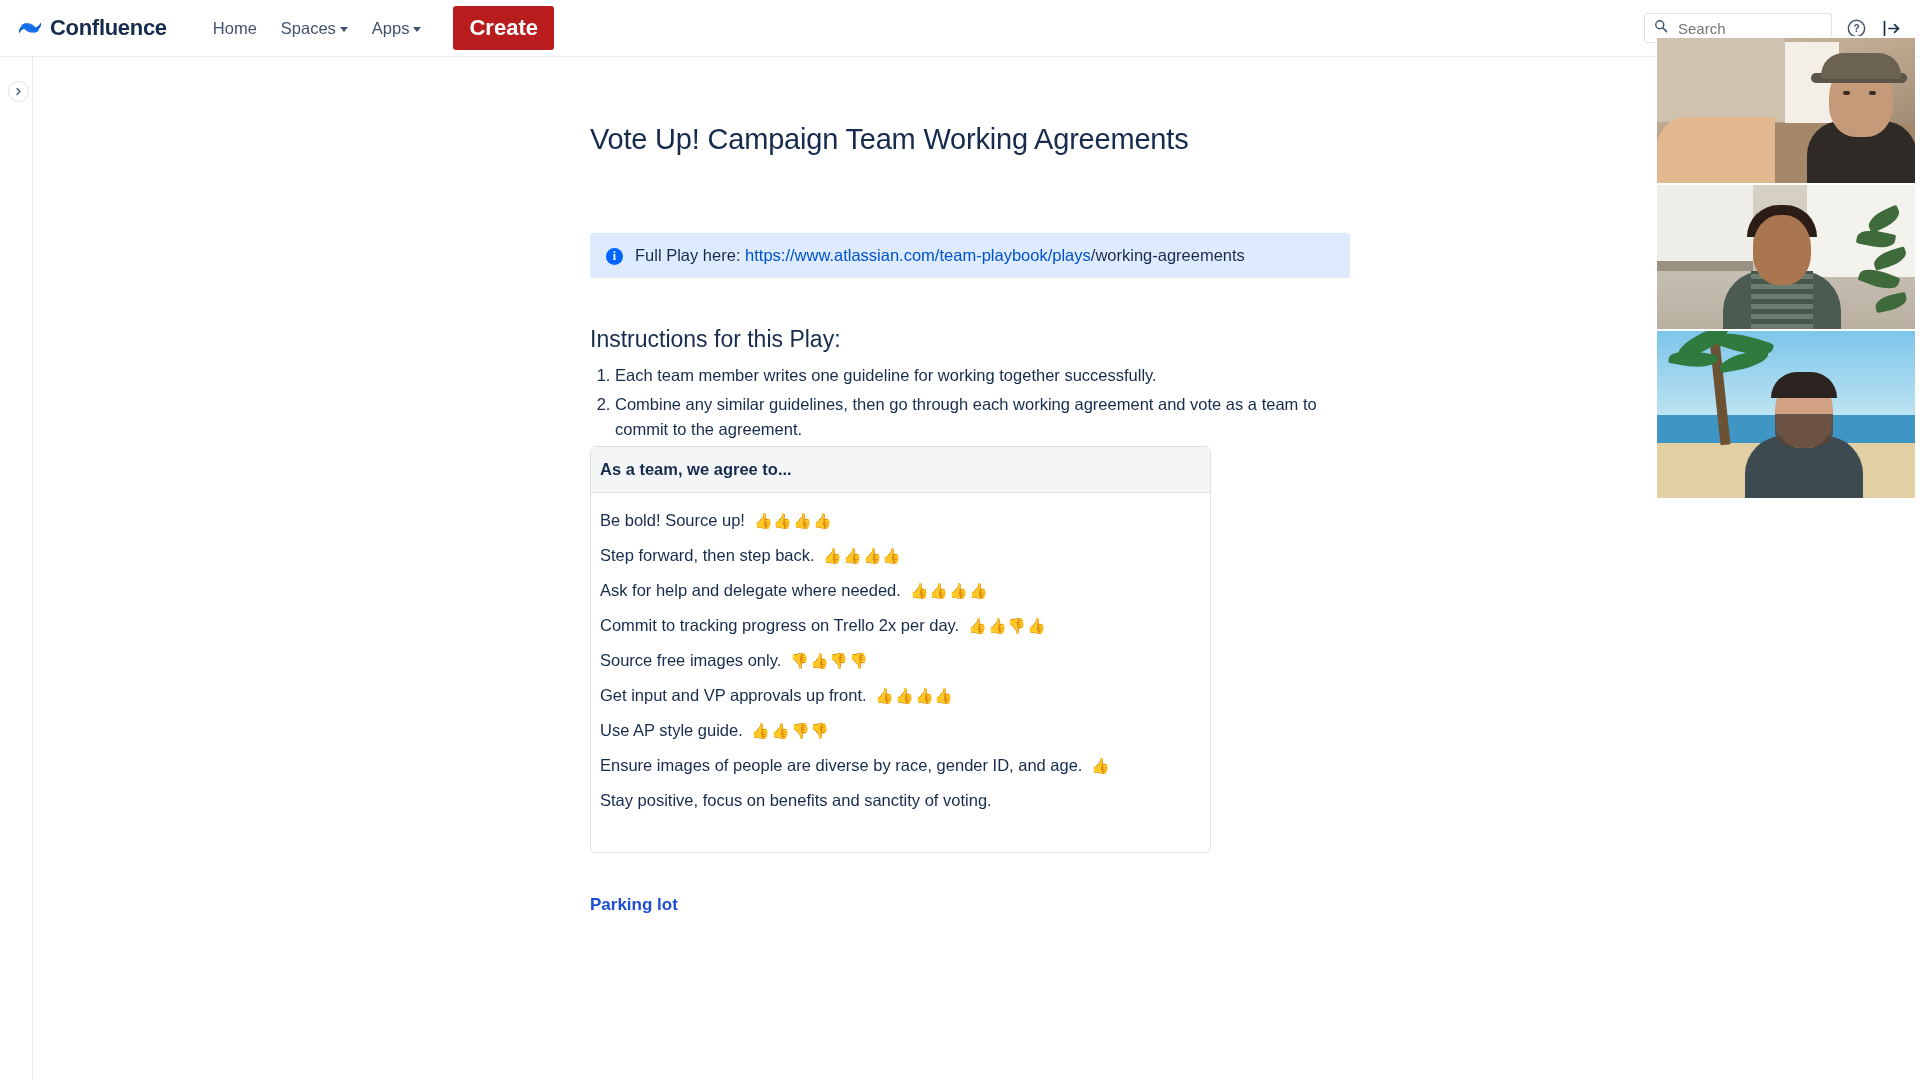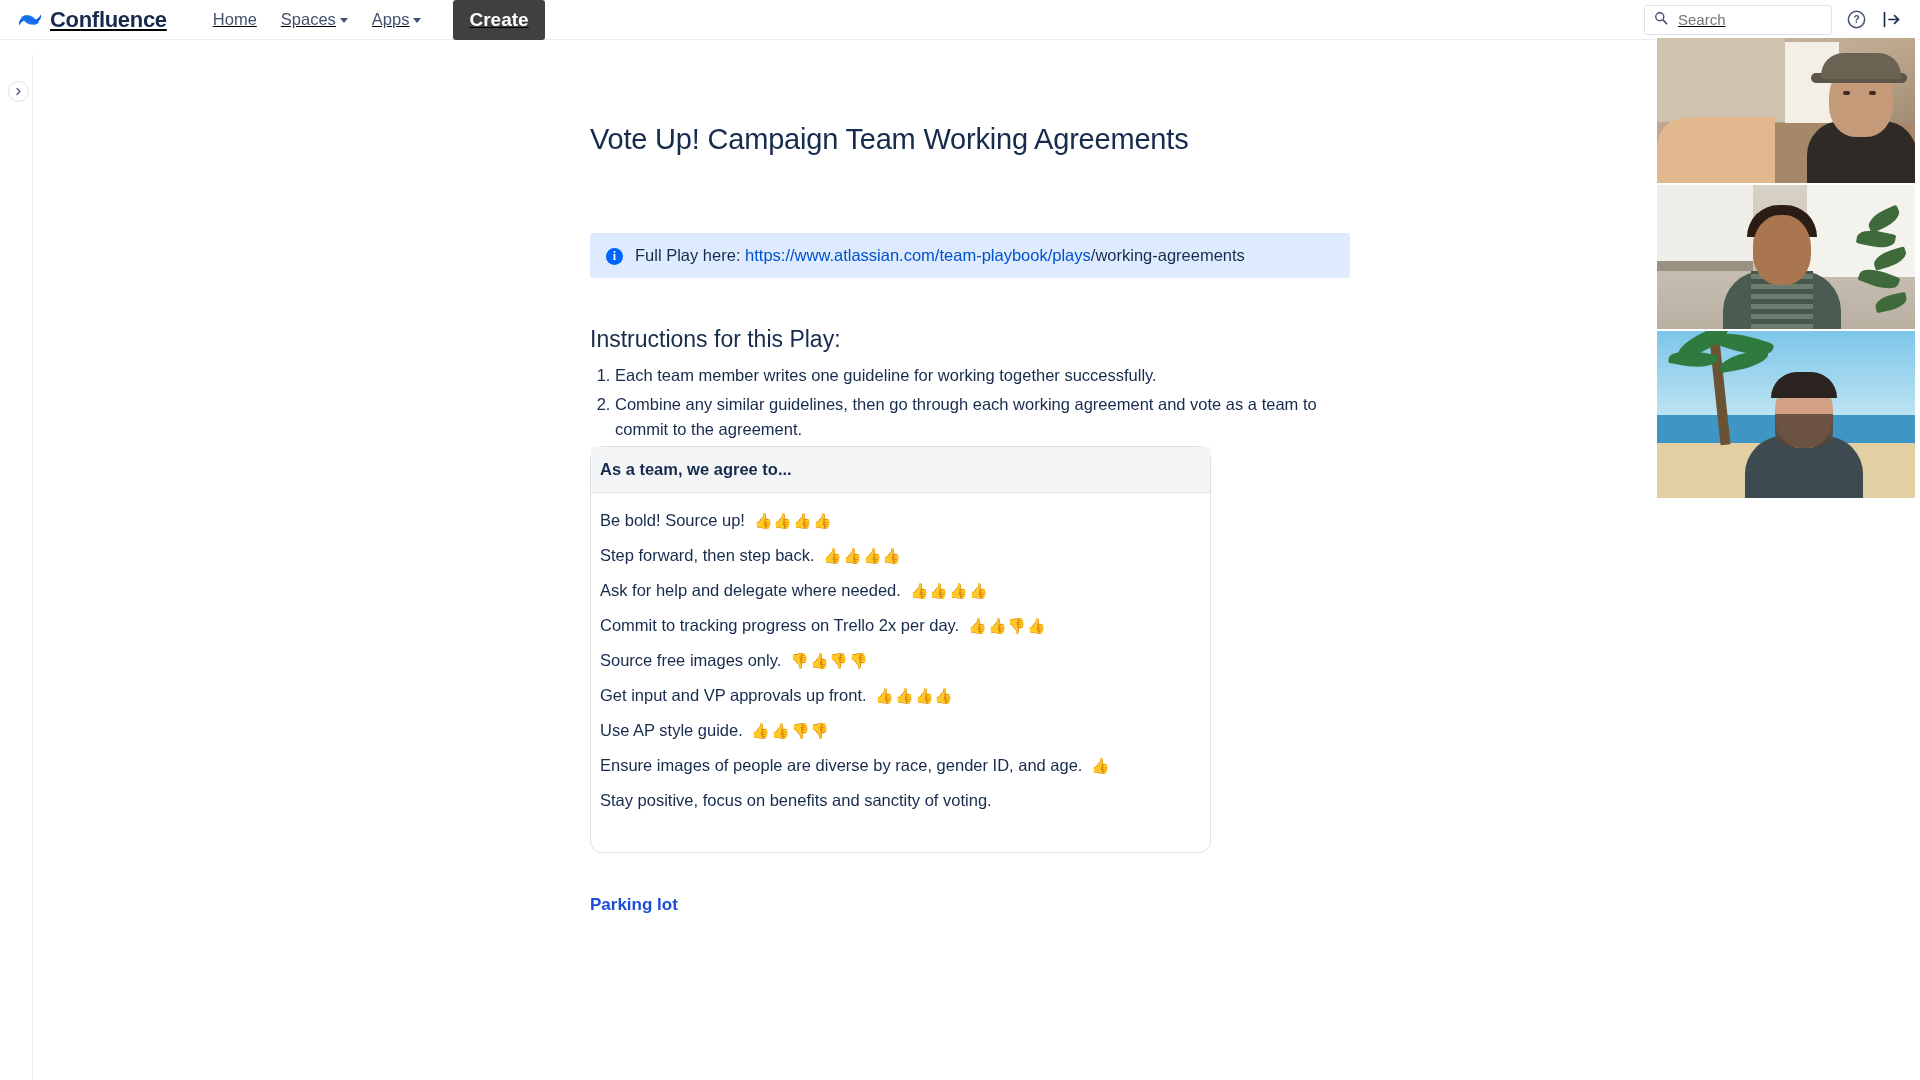--- a/index.html
+++ b/index.html
@@ -7,26 +7,25 @@
     margin: 0; padding: 0;
     width: 1920px; height: 1080px;
     background: #ffffff;
     font-family: "Liberation Sans", sans-serif;
     overflow: hidden;
   }
 
   
   .topnav {
     position: absolute; top: 0; left: 0;
-    width: 1920px; height: 40px;
+    width: 1920px; height: 57px;
     background: #ffffff;
     border-bottom: 1px solid #ebecf0;
     display: flex; align-items: center;
     z-index: 5;
-    text-decoration: underline;
   }
   .logo-wrap {
     display: flex; align-items: center;
     margin-left: 18px; gap: 8px;
   }
   .logo-mark { width: 24px; height: 24px; display: block; }
   .logo-text {
     font-size: 22px; font-weight: 600; color: #172b4d;
     letter-spacing: -0.3px;
   }
@@ -39,22 +38,22 @@
   }
   .chev {
     width: 0; height: 0;
     border-left: 4.5px solid transparent;
     border-right: 4.5px solid transparent;
     border-top: 5px solid #42526e;
     margin-top: 2px;
   }
   .create-btn {
     margin-left: 18px;
-    background: #404040; color: #ffffff;
-    font-size: 19px; font-weight: 600;
+    background: #b91c1c; color: #ffffff;
+    font-size: 22px; font-weight: 600;
     padding: 9px 16px; border: none; border-radius: 3px;
     cursor: pointer;
     font-family: "Liberation Sans", sans-serif;
     text-align: right;
   }
   .nav-right {
     margin-left: auto; display: flex; align-items: center;
     gap: 14px; margin-right: 18px;
   }
   .search-box {
@@ -127,21 +126,21 @@
   }
   ol.instructions {
     margin: 0; padding-left: 25px;
     font-size: 16.5px; color: #172b4d; line-height: 1.55;
   }
   ol.instructions li { margin-bottom: 3px; }
 
   
   .agree-table {
     border: 1px solid #dfe1e6;
-    border-radius: 12px;
+    border-radius: 6px;
     width: 621px;
   }
   .agree-head {
     background: #f4f5f7;
     border-bottom: 1px solid #dfe1e6;
     padding: 13px 9px;
     font-size: 16.5px; font-weight: 700; color: #172b4d;
   }
   .agree-body { padding: 10px 9px 34px 9px; }
   .agree-row {

